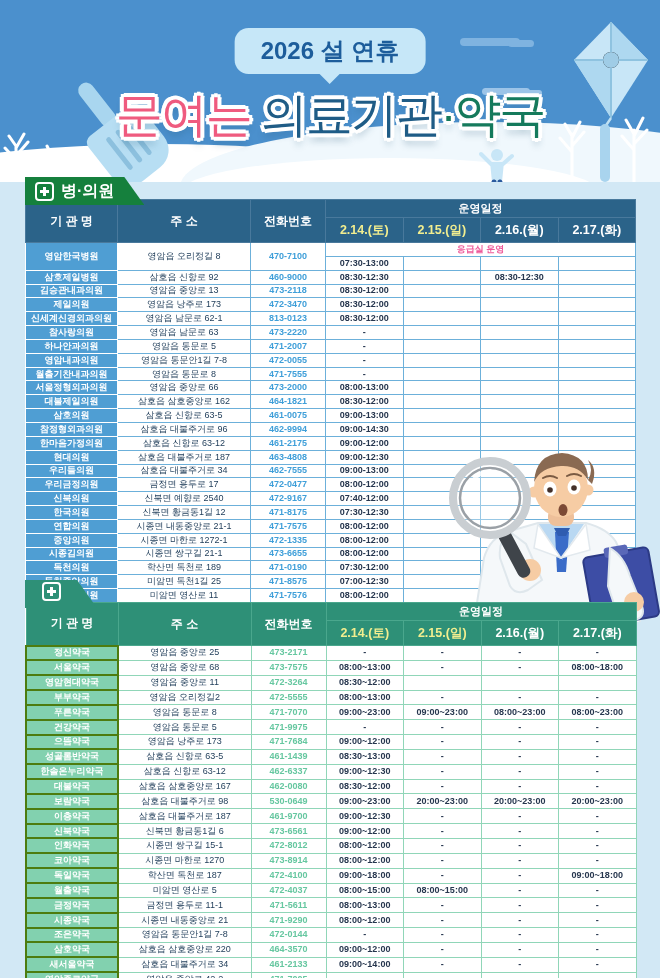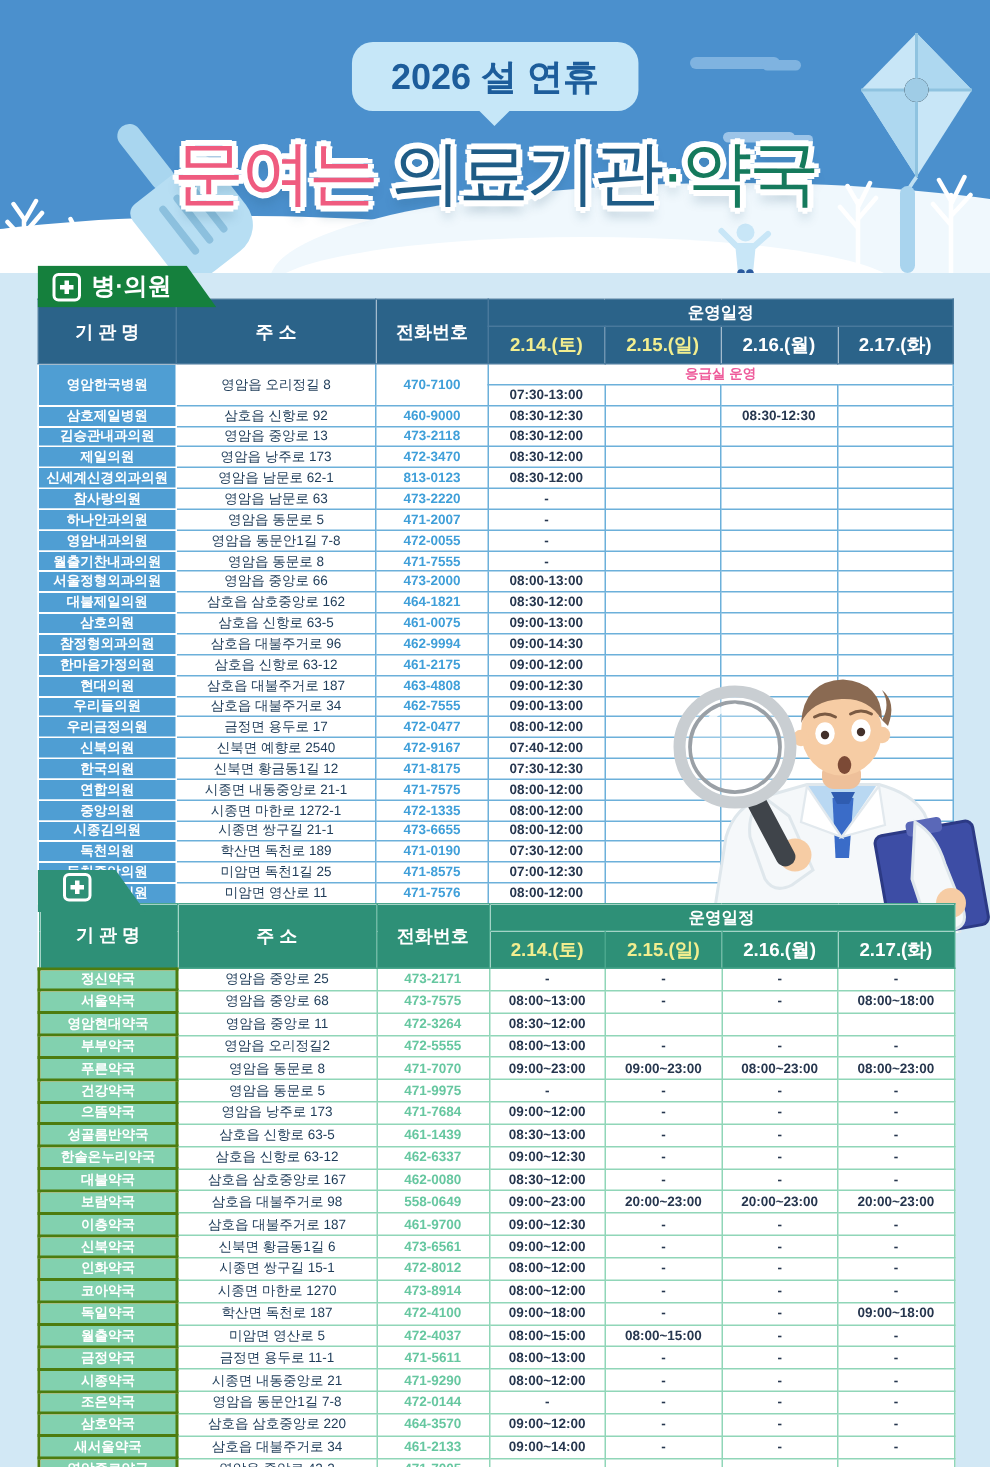--- a/index.html
+++ b/index.html
@@ -574,21 +574,21 @@
         <td class="addr">삼호읍 삼호중앙로 167</td>
         <td class="phone">462-0080</td>
         <td class="time">08:30~12:00</td>
         <td class="time">-</td>
         <td class="time">-</td>
         <td class="time">-</td>
       </tr>
       <tr>
         <td class="name">보람약국</td>
         <td class="addr">삼호읍 대불주거로 98</td>
-        <td class="phone">558-0649</td>
+        <td class="phone">530-0649</td>
         <td class="time">09:00~23:00</td>
         <td class="time">20:00~23:00</td>
         <td class="time">20:00~23:00</td>
         <td class="time">20:00~23:00</td>
       </tr>
       <tr>
         <td class="name">이층약국</td>
         <td class="addr">삼호읍 대불주거로 187</td>
         <td class="phone">461-9700</td>
         <td class="time">09:00~12:30</td>

